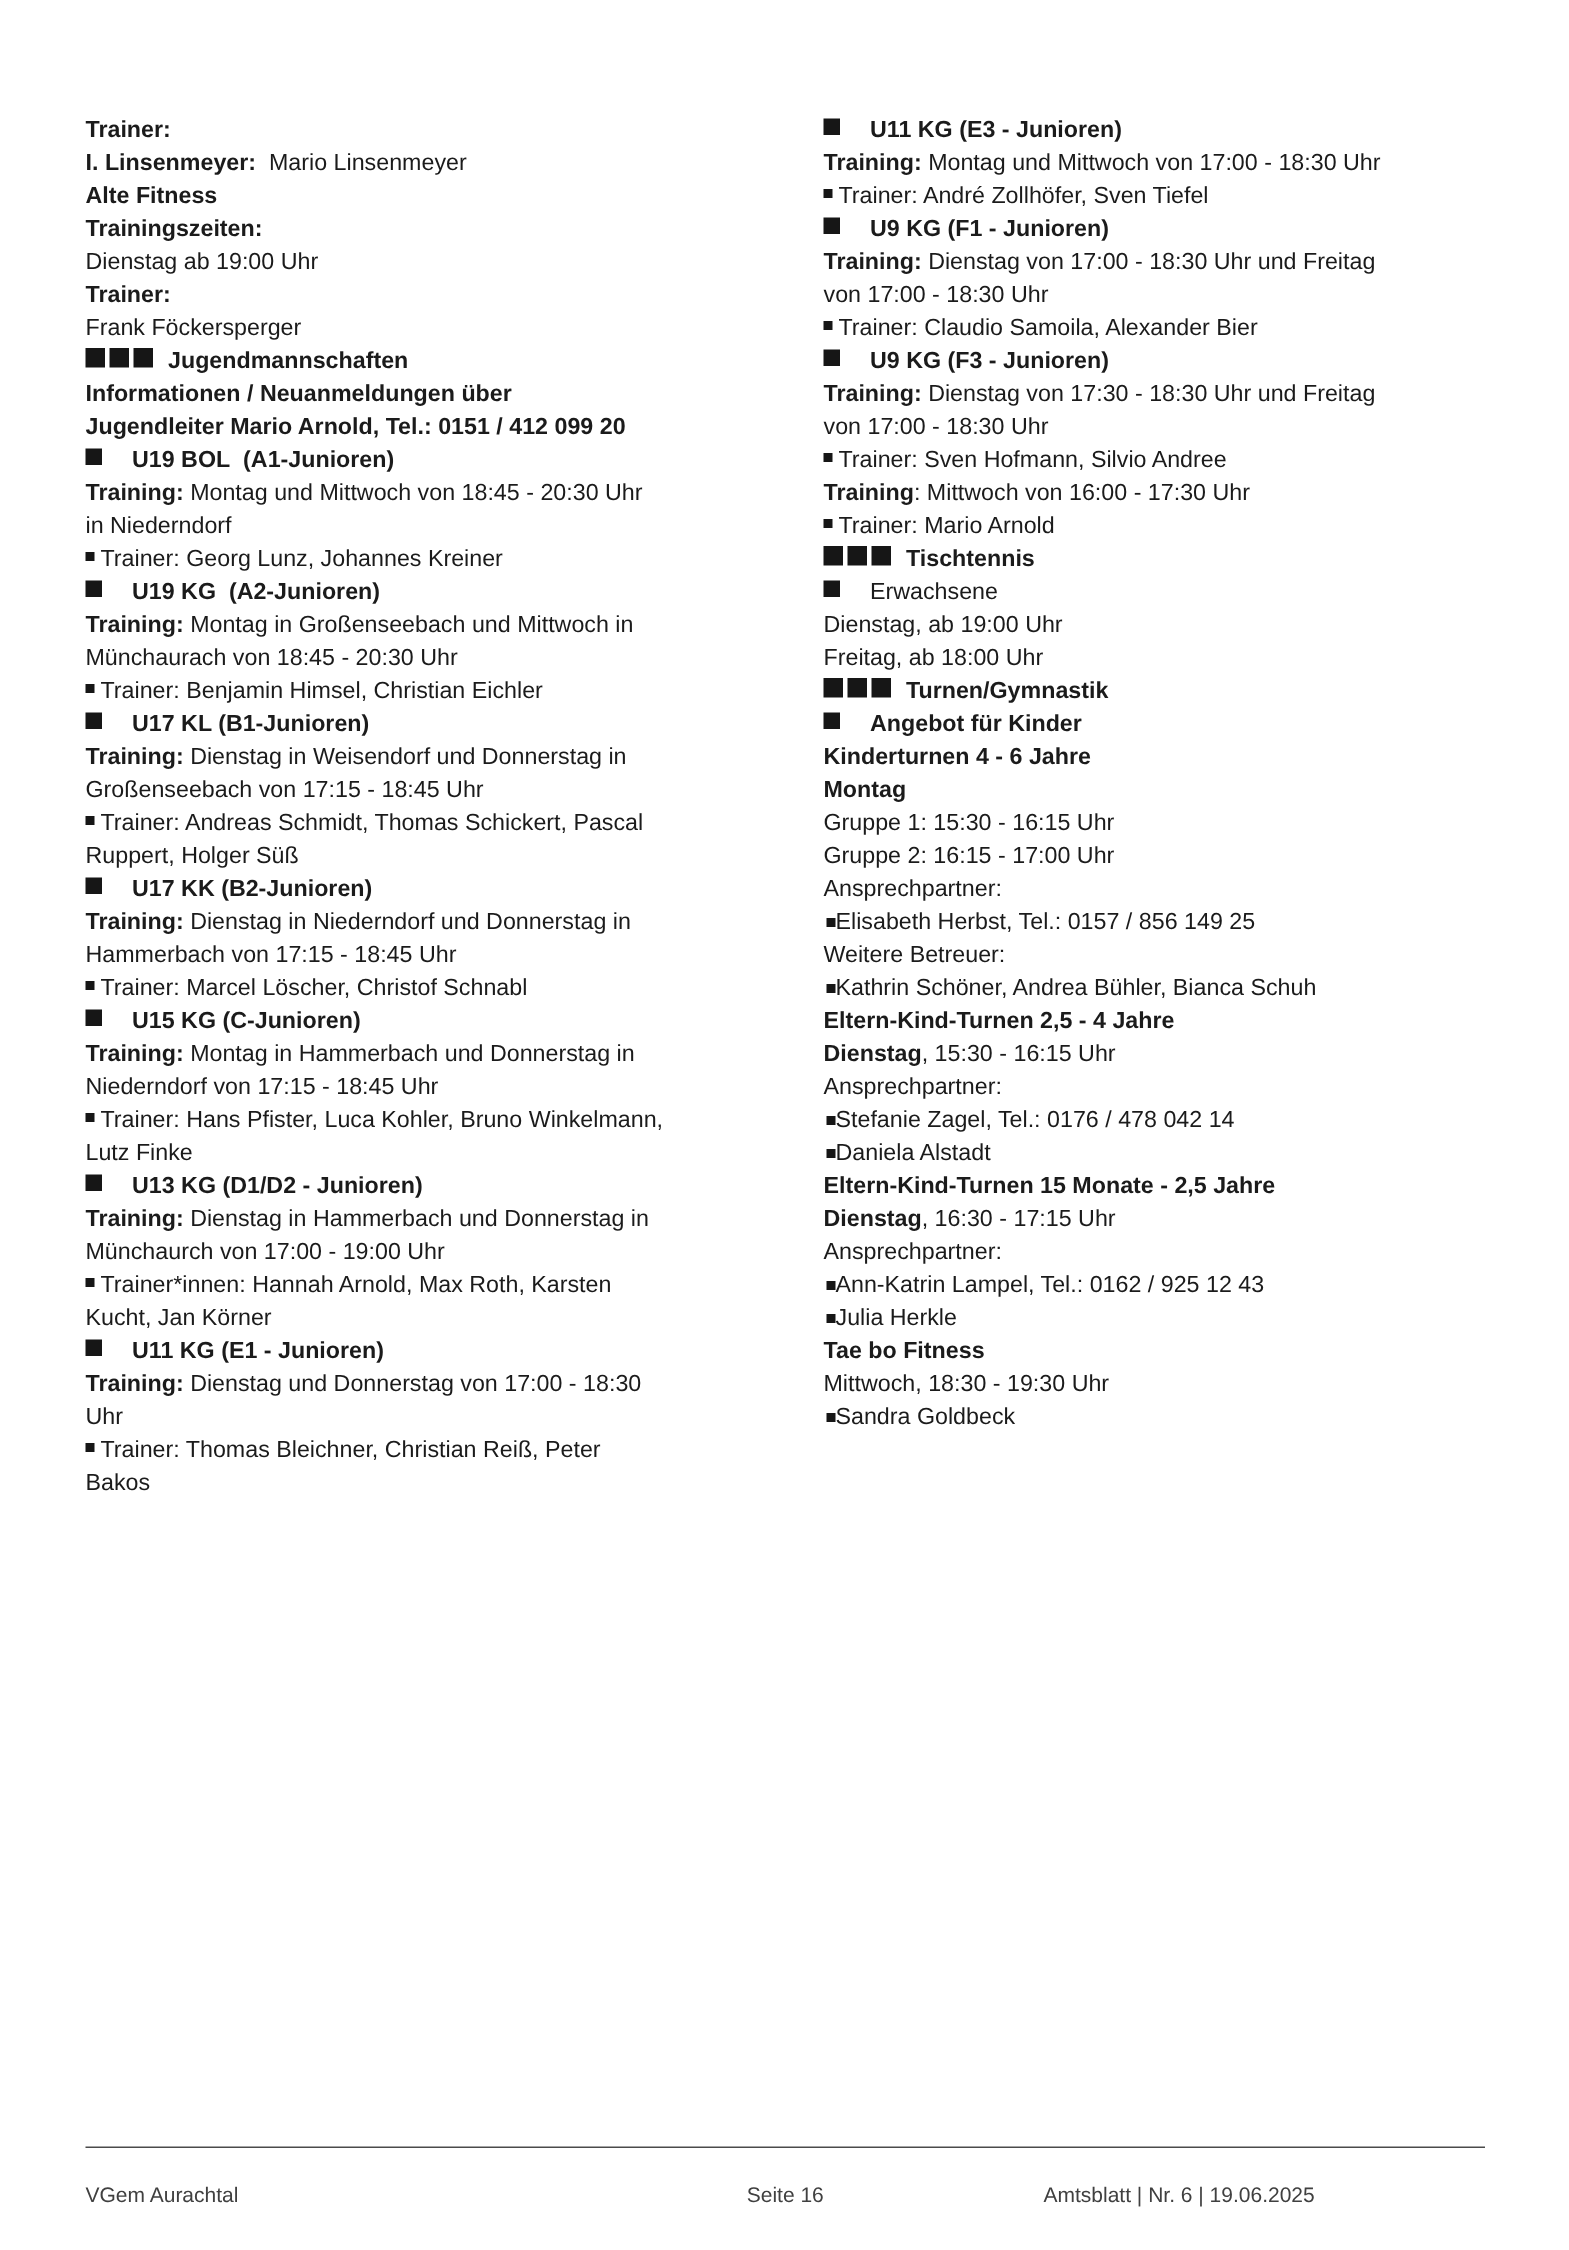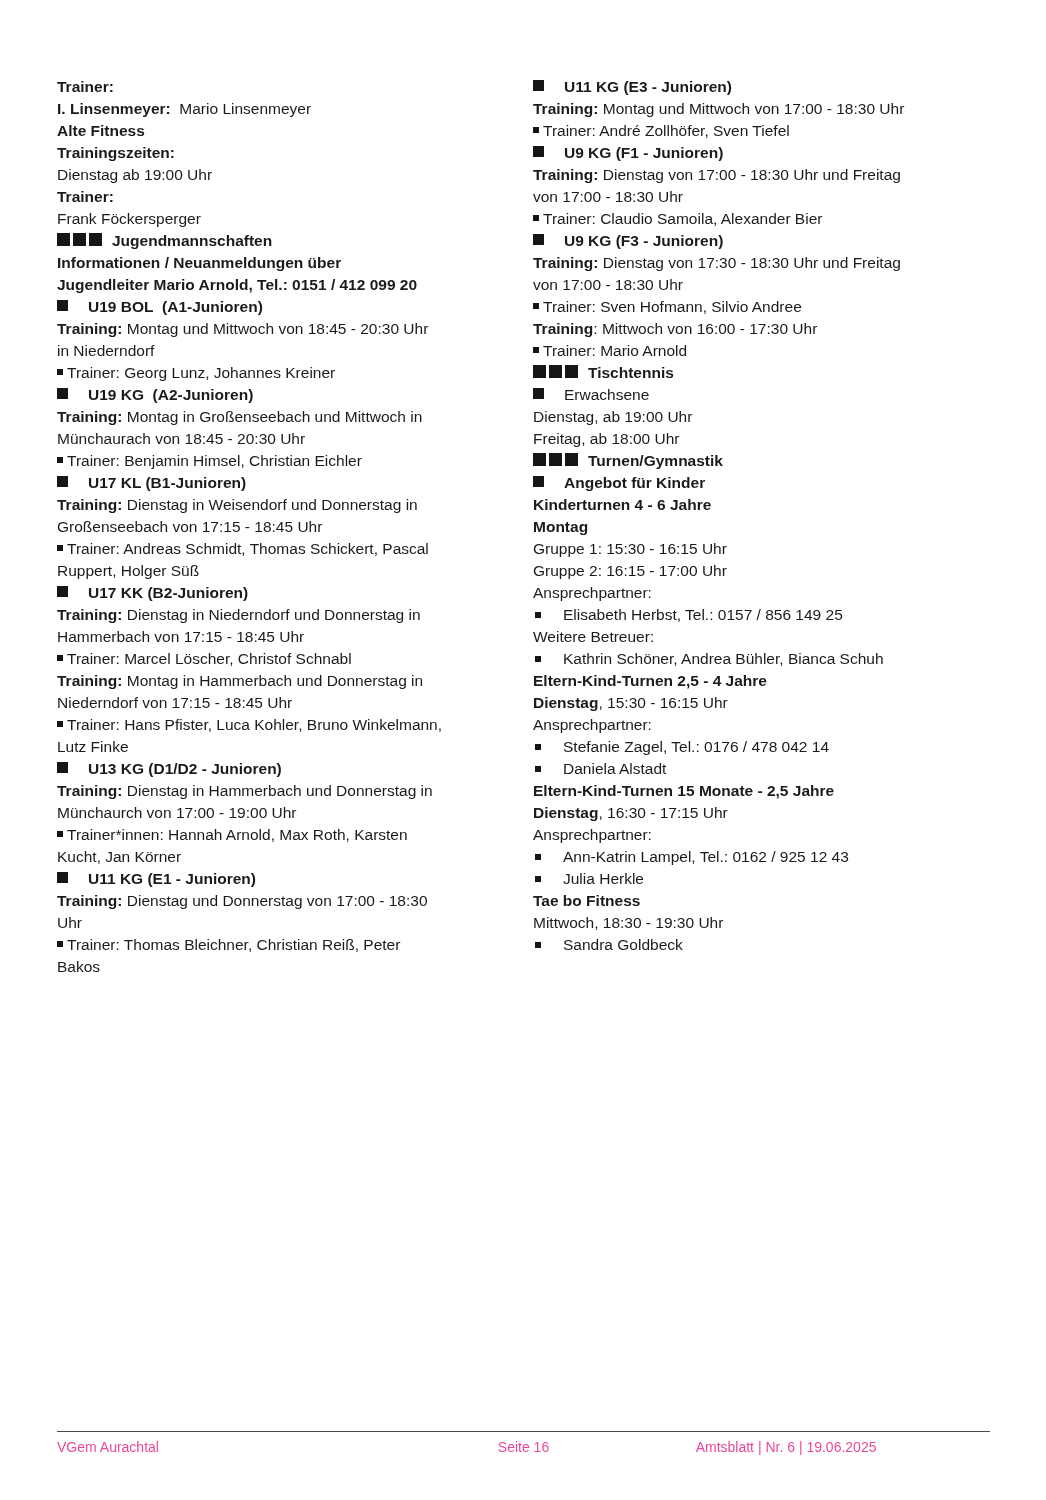--- a/index.html
+++ b/index.html
@@ -2,44 +2,44 @@
 <html><head>
 <meta charset="utf-8">
 <style>
   html, body { margin:0; padding:0; background:#ffffff; }
   body {
     width:1046px; height:1500px; position:relative; overflow:hidden;
     font-family:"Liberation Sans","DejaVu Sans",sans-serif;
     font-size:15.5px; color:#1b1b1b;
   }
   .page { position:absolute; inset:0; padding:76px 56px 0 57px; box-sizing:border-box; }
-  .cols { display:flex; gap:30px; }
+  .cols { display:flex; gap:46px; }
   .col { width:446px; flex:0 0 446px; }
   p.ln { margin:0; line-height:22px; white-space:pre-wrap; }
   .b, p.ln b { font-weight:bold; }
   
   .sq3 { display:inline-block; width:13px; height:13px; background:#161616; margin-right:3px; vertical-align:0px; }
   .sq3l { margin-right:10px; }
   .sq1 { display:inline-block; width:11px; height:11px; background:#161616; margin-right:20px; vertical-align:1px; }
   .sqs { display:inline-block; width:6px; height:6px; background:#161616; margin-right:4px; vertical-align:3px; }
   
   .bullet { display:flex; }
   .bullet .sqs { flex:0 0 auto; margin:8px 0 0 2px; }
-  .bullet .bt { margin-left:22px; }
+  .bullet .bt { }
   
   .mt4{margin-top:4px}.mt6{margin-top:6px}.mt8{margin-top:8px}.mt9{margin-top:9px}
   .mt10{margin-top:10px}.mt11{margin-top:11px}.mt16{margin-top:16px}.mt18{margin-top:18px}
   .mt20{margin-top:20px}.mt22{margin-top:22px}.mt24{margin-top:24px}.mt25{margin-top:25px}
   .mt26{margin-top:26px}.mt30{margin-top:30px}.mt36{margin-top:36px}.mt38{margin-top:38px}
   .mt48{margin-top:48px}.mt50{margin-top:50px}
   
   .footer {
     position:absolute; left:57px; right:56px; top:1431px;
-    border-top:1px solid #4a4a4a; padding-top:6px;
-    display:flex; font-size:14px; color:#ec4899; line-height:18px;gap:25px;
+    border-top:1px solid #4a4a4a; padding-top:22px;
+    display:flex; font-size:14px; color:#404040; line-height:18px;gap:25px;
   }
   .footer > span { flex:1 1 0; }
   .footer .fc { text-align:center; }
   .footer .fr { text-align:left; }
 </style>
 </head>
 <body>
 
 <div class="page">
   <div class="cols">
@@ -72,20 +72,21 @@
       <p class="ln mt11"><b>Training:</b><span> Dienstag in Weisendorf und Donnerstag in
 Großenseebach von 17:15 - 18:45 Uhr</span></p>
       <p class="ln mt10"><span class="sqs"></span><span>Trainer: Andreas Schmidt, Thomas Schickert, Pascal
 Ruppert, Holger Süß</span></p>
 
       <p class="ln b mt18"><span class="sq1"></span><span>U17 KK (B2-Junioren)</span></p>
       <p class="ln mt10"><b>Training:</b><span> Dienstag in Niederndorf und Donnerstag in
 Hammerbach von 17:15 - 18:45 Uhr</span></p>
       <p class="ln mt4"><span class="sqs"></span><span>Trainer: Marcel Löscher, Christof Schnabl</span></p>
 
+      <p class="ln b mt25"><span class="sq1"></span><span>U15 KG (C-Junioren)</span></p>
       <p class="ln mt9"><b>Training:</b><span> Montag in Hammerbach und Donnerstag in
 Niederndorf von 17:15 - 18:45 Uhr</span></p>
       <p class="ln"><span class="sqs"></span><span>Trainer: Hans Pfister, Luca Kohler, Bruno Winkelmann,
 Lutz Finke</span></p>
 
       <p class="ln b mt22"><span class="sq1"></span><span>U13 KG (D1/D2 - Junioren)</span></p>
       <p class="ln mt8"><b>Training:</b><span> Dienstag in Hammerbach und Donnerstag in
 Münchaurch von 17:00 - 19:00 Uhr</span></p>
       <p class="ln mt6"><span class="sqs"></span><span>Trainer*innen: Hannah Arnold, Max Roth, Karsten
 Kucht, Jan Körner</span></p>

